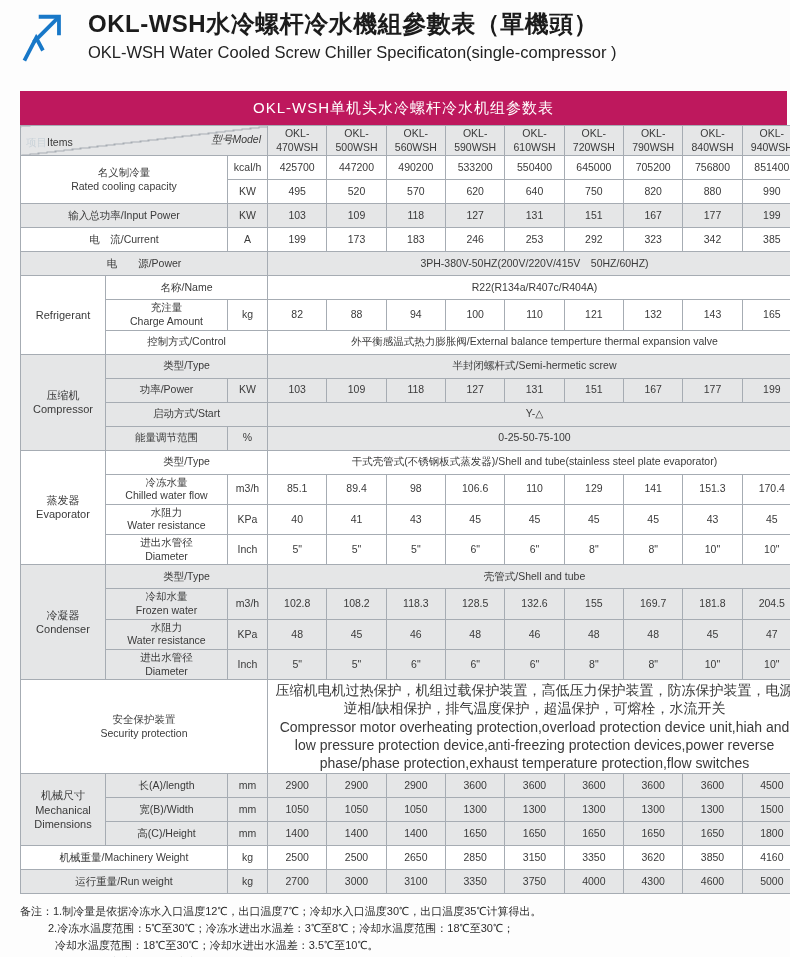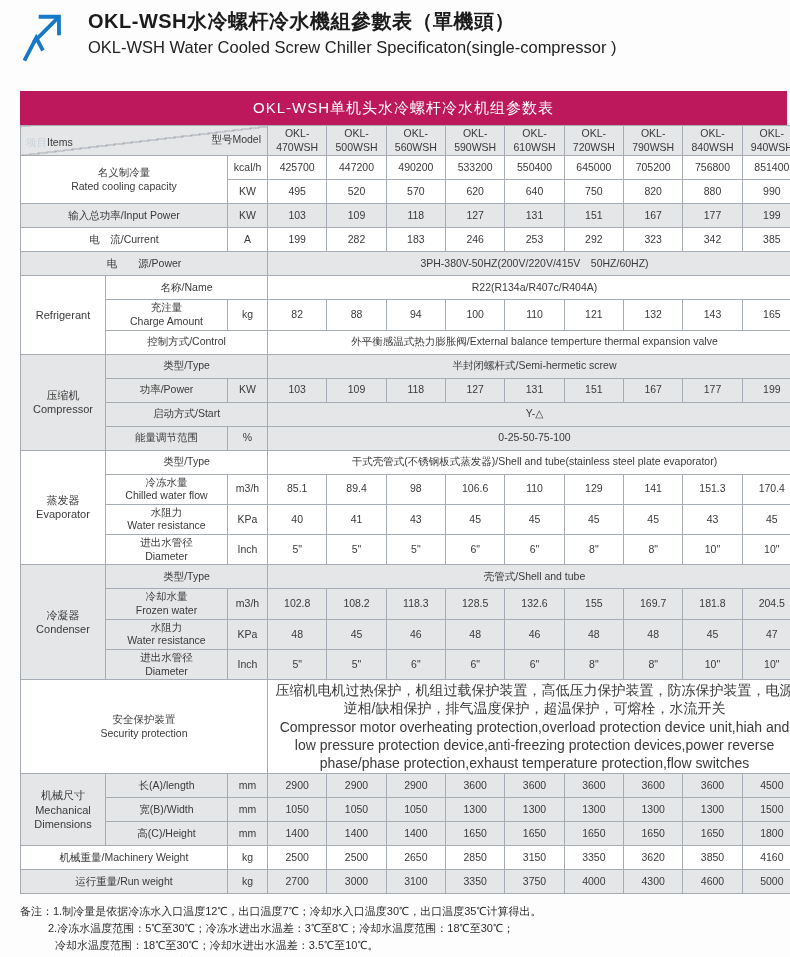--- a/index.html
+++ b/index.html
@@ -6,21 +6,21 @@
   body {
     width:790px; height:957px; background:#fdfdfd;
     font-family:"Liberation Sans", sans-serif; color:#333;
     overflow:hidden;
   }
   .page { padding:8px 0 0 20px; }
 
   
   .title-block { display:flex; align-items:flex-start; gap:12px; min-height:62px; }
   .logo { width:56px; height:54px; flex:0 0 auto; margin-top:2px; }
-  .titles .zh { font-size:20px; font-weight:700; color:#1b1b1b; letter-spacing:0.5px; }
+  .titles .zh { font-size:24px; font-weight:700; color:#1b1b1b; letter-spacing:0.5px; }
   .titles .en { font-size:16.5px; color:#222; margin-top:3px; }
 
   
   .banner {
     width:767px; margin-top:21px; box-sizing:border-box;
     color:#fff; text-align:center; font-size:15px;
     padding:8px 0 7px 0; letter-spacing:1px; font-weight:400;
   }
 
   
@@ -42,21 +42,21 @@
   td.c-diagonal {
     position:relative;
     background-image:linear-gradient(to bottom right,
       transparent calc(50% - 0.6px),
       #a6acb3 calc(50% - 0.6px),
       #a6acb3 calc(50% + 0.6px),
       transparent calc(50% + 0.6px));
   }
   td.c-diagonal .diag-items { position:absolute; left:5px; bottom:6px; }
   td.c-diagonal .diag-items .zh-faint { color:#ccd4da; }
-  td.c-diagonal .diag-model { position:absolute; right:6px; top:7px; }
+  td.c-diagonal .diag-model { position:absolute; right:6px; top:7px;font-style:italic; }
 
   
   .notes { width:767px; margin-top:9px; font-size:11px; line-height:1.55; color:#2d2d2d; }
   .notes .zh-line:nth-child(2) { padding-left:28px; }
   .notes .zh-line:nth-child(n+3) { padding-left:35px; }
 </style>
 </head>
 <body>
 
 <div class="page">
@@ -143,21 +143,21 @@
           <td class="c-value">131</td>
           <td class="c-value">151</td>
           <td class="c-value">167</td>
           <td class="c-value">177</td>
           <td class="c-value">199</td>
         </tr>
         <tr>
           <td colspan="2" class="c-label">电　流/Current</td>
           <td class="c-unit">A</td>
           <td class="c-value">199</td>
-          <td class="c-value">282</td>
+          <td class="c-value">173</td>
           <td class="c-value">183</td>
           <td class="c-value">246</td>
           <td class="c-value">253</td>
           <td class="c-value">292</td>
           <td class="c-value">323</td>
           <td class="c-value">342</td>
           <td class="c-value">385</td>
         </tr>
         <tr class="shade">
           <td colspan="3" class="c-label">电　　源/Power</td>

